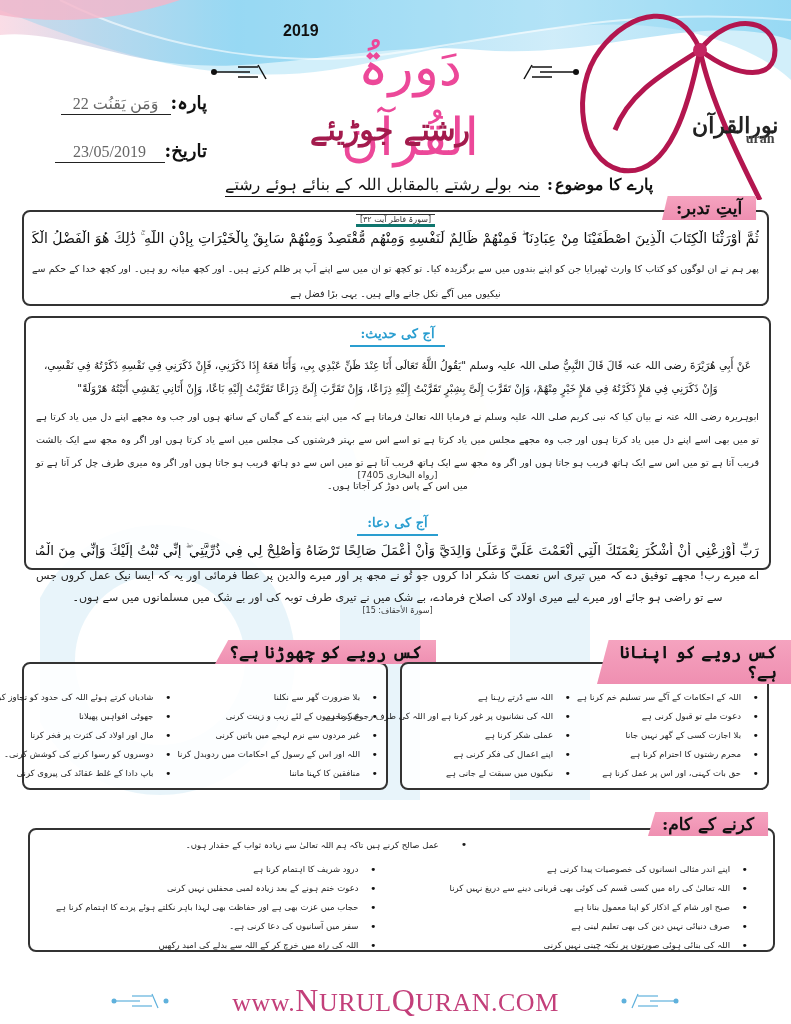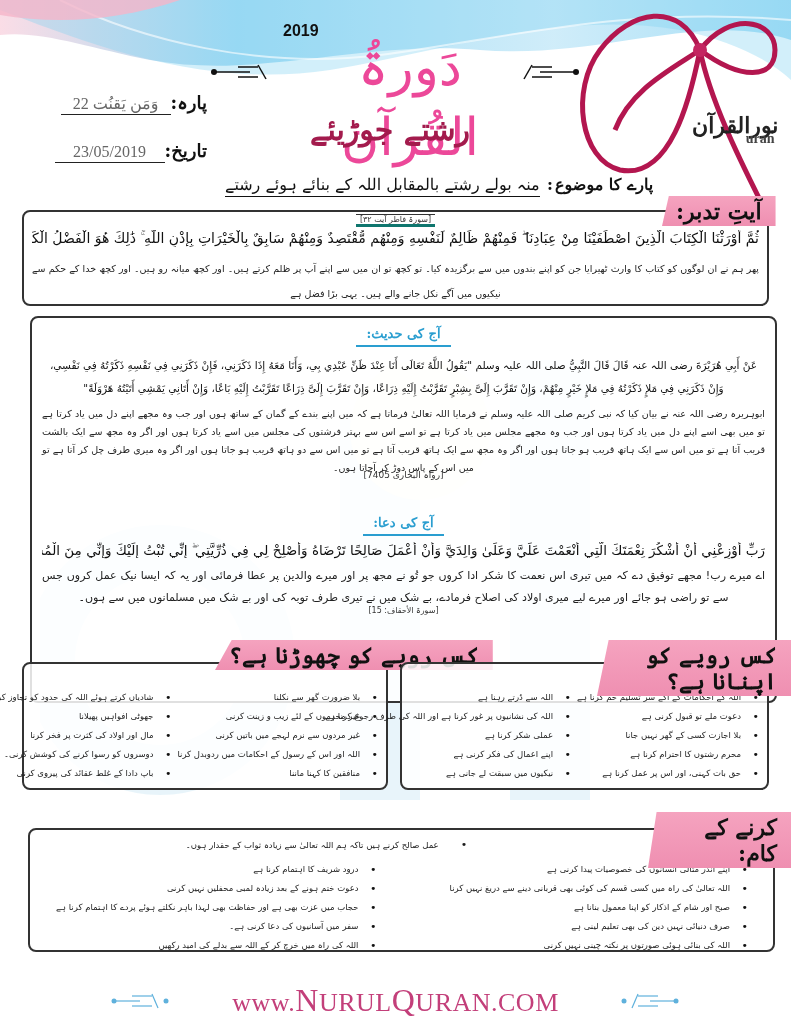--- a/index.html
+++ b/index.html
@@ -34,41 +34,41 @@
 
   .topic { position: absolute; left: 225px; top: 175px; direction: rtl; font: bold 16px "DejaVu Serif", serif; color: #111; }
   .topic .sep { margin: 0 2px; }
   .topic .t-val { font-weight: normal; border-bottom: 1.5px solid #111; padding-bottom: 2px; }
 
   
   .box { position: absolute; border: 2px solid #333; border-radius: 8px; background: rgba(255,255,255,0.85); }
   .badge { position: absolute; background: linear-gradient(180deg, #f5a3bf 0%, #ef8fb1 100%); color: #111;
     font: bold 20px "DejaVu Serif", serif; direction: rtl; padding: 2px 14px; box-shadow: 2px 2px 3px rgba(0,0,0,0.18);
     clip-path: polygon(6% 0, 100% 0, 100% 100%, 0 100%); }
-  .badge-large { font-size: 22px; }
+  .badge-large { font-size: 17px; }
 
   .arabic { direction: rtl; text-align: center; font-family: "DejaVu Sans", sans-serif; color: #111; }
   .urdu { direction: rtl; text-align: right; font-family: "DejaVu Sans", sans-serif; color: #222; }
   .ref { direction: rtl; text-align: center; font-size: 8px; color: #333; }
   .ref span { border-bottom: 3px solid #0f766e; border-top: 1px solid #333; padding: 0 4px; }
 
   .sec-heading { direction: rtl; text-align: center; font: bold 13px "DejaVu Serif", serif; color: #2a9ed0; }
   .sec-heading span { display: inline-block; border-bottom: 2px solid #2a9ed0; padding: 0 10px 4px; }
 
   
   .ayat-box { left: 22px; top: 210px; width: 747px; height: 96px; }
   .ayat-box .ref { position: absolute; top: 3px; left: 0; right: 0; }
   .ayat-box .arabic { position: absolute; top: 18px; left: 8px; right: 8px; font-size: 14px; white-space: nowrap; overflow: hidden; }
   .ayat-box .urdu { position: absolute; top: 44px; left: 8px; right: 8px; font-size: 9.5px; line-height: 25px; text-align: justify; text-align-last: center; }
 
   
-  .hadith-box { left: 30px; top: 316px; width: 747px; height: 387px; }
+  .hadith-box { left: 24px; top: 316px; width: 747px; height: 254px; }
   .hadith-box .h1 { position: absolute; top: 8px; left: 0; right: 0; }
   .hadith-box .h-ar { position: absolute; top: 36px; left: 10px; right: 10px; font-size: 10.5px; line-height: 23px; }
-  .hadith-box .h-ur { position: absolute; top: 87px; left: 10px; right: 10px; font-size: 9.5px; line-height: 18px; text-align: justify; text-align-last: center; }
+  .hadith-box .h-ur { position: absolute; top: 87px; left: 10px; right: 10px; font-size: 9.5px; line-height: 23px; text-align: justify; text-align-last: center; }
   .hadith-box .h-ref { position: absolute; top: 152px; left: 0; right: 0; font-size: 9px; }
   .hadith-box .h2 { position: absolute; top: 197px; left: 0; right: 0; }
   .hadith-box .d-ar { position: absolute; top: 224px; left: 10px; right: 10px; font-size: 13.5px; white-space: nowrap; overflow: hidden; }
   .hadith-box .d-ur { position: absolute; top: 247px; left: 10px; right: 10px; font-size: 11px; line-height: 22px; text-align: justify; text-align-last: center; }
   .hadith-box .d-ref { position: absolute; top: 288px; left: 0; right: 0; font-size: 8px; }
 
   
   .leave-box { left: 22px; top: 662px; width: 366px; height: 128px; }
   .adopt-box { left: 400px; top: 662px; width: 369px; height: 128px; }
   .leave-badge { left: 215px; top: 640px; }

